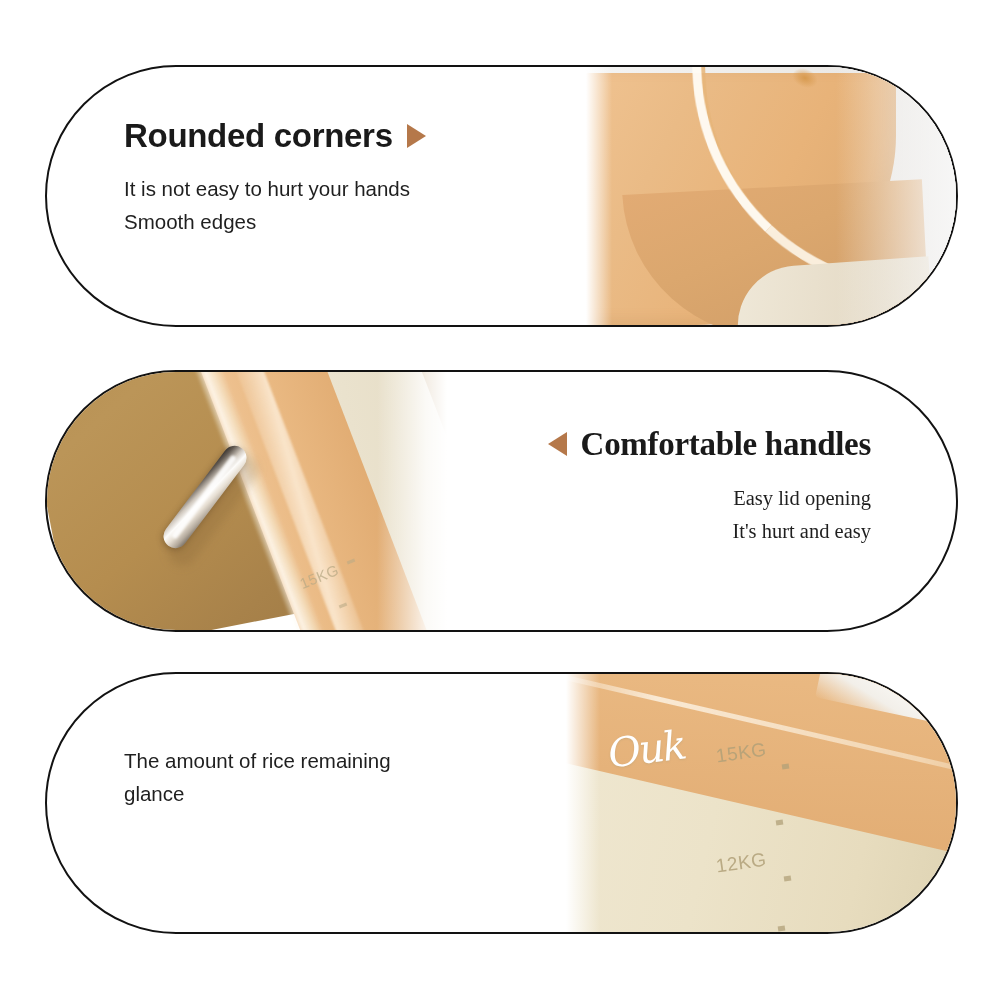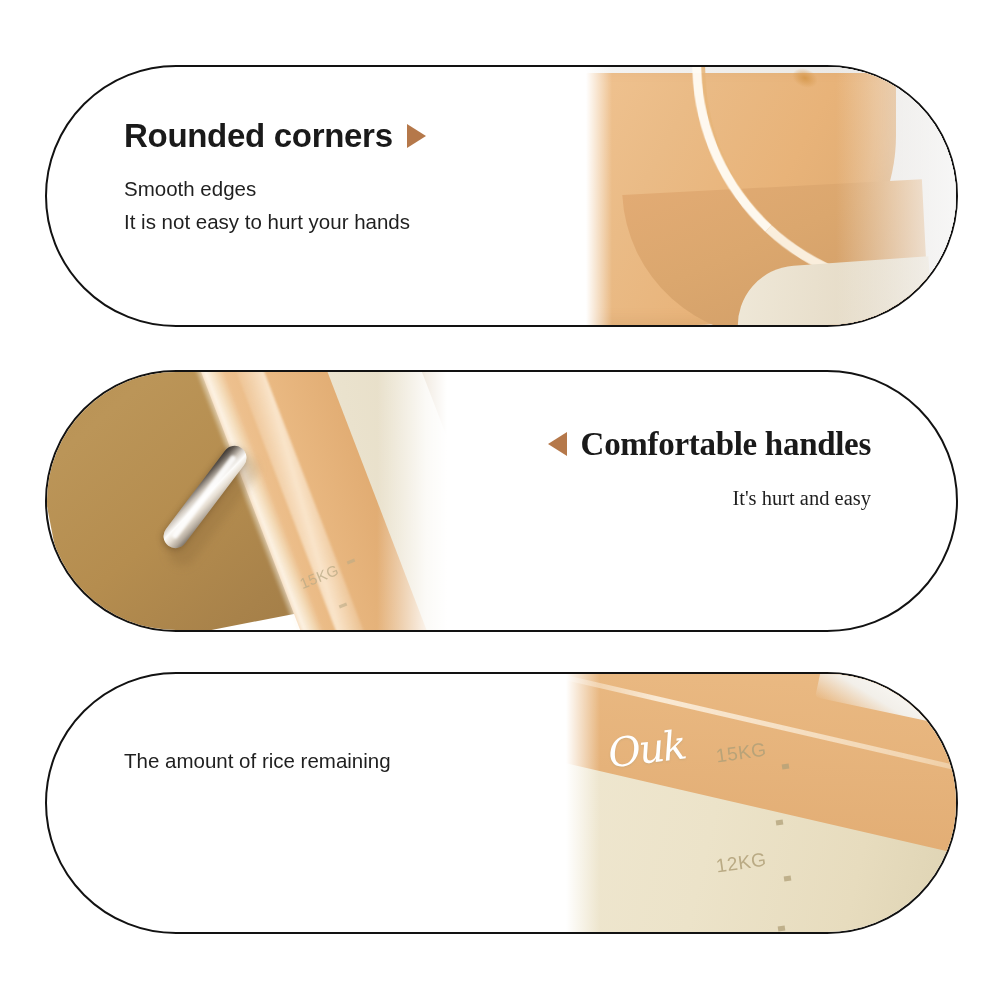--- a/index.html
+++ b/index.html
@@ -412,22 +412,22 @@
       <div class="p1-fade"></div>
       <div class="photo-edge-left"></div>
     </div>
 
     <div class="text-block text-left">
       <div class="heading-row">
         <span class="heading">Rounded corners</span>
         <span class="arrow arrow-right"></span>
       </div>
       <div class="sub-wrap">
+        <div class="subline">It is not easy to hurt your hands</div>
         <div class="subline">Smooth edges</div>
-        <div class="subline">It is not easy to hurt your hands</div>
       </div>
     </div>
 
   </div>
 
   <div class="panel panel-2">
 
     <div class="photo photo-2">
       <div class="p2-lidtop"></div>
       <div class="p2-body"></div>
@@ -442,20 +442,21 @@
       <div class="p2-tick" style="left:292px; top:232px;"></div>
       <div class="p2-fade-right"></div>
     </div>
 
     <div class="text-block text-right">
       <div class="heading-row rtl">
         <span class="arrow arrow-left"></span>
         <span class="heading">Comfortable handles</span>
       </div>
       <div class="sub-wrap">
+        <div class="subline">Easy lid opening</div>
         <div class="subline">It's hurt and easy</div>
       </div>
     </div>
 
   </div>
 
   <div class="panel panel-3">
 
     <div class="photo photo-3">
       <div class="p3-body"></div>
@@ -475,18 +476,19 @@
       <div class="p3-sm-tick" style="left:218px; top:202px;"></div>
 
       <div class="p3-sm-tick" style="left:212px; top:252px;"></div>
 
       <div class="p3-fade-left"></div>
     </div>
 
     <div class="text-block text-left">
       <div class="sub-wrap">
         <div class="subline">The amount of rice remaining</div>
+        <div class="subline">glance</div>
       </div>
     </div>
 
   </div>
 
 </div>
 
 </body></html>

